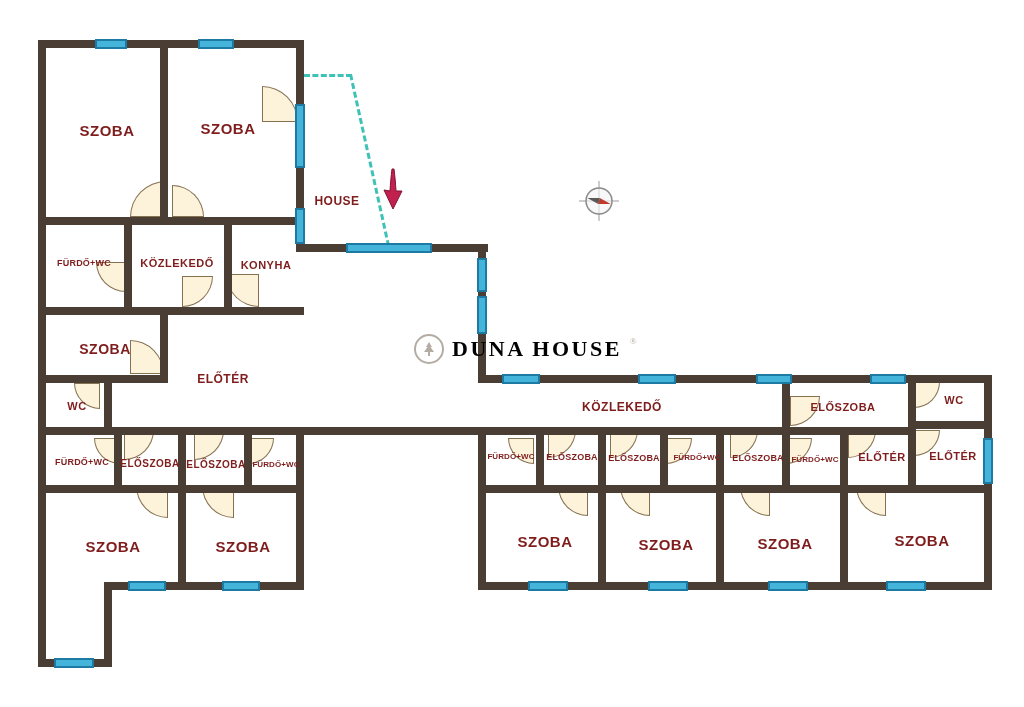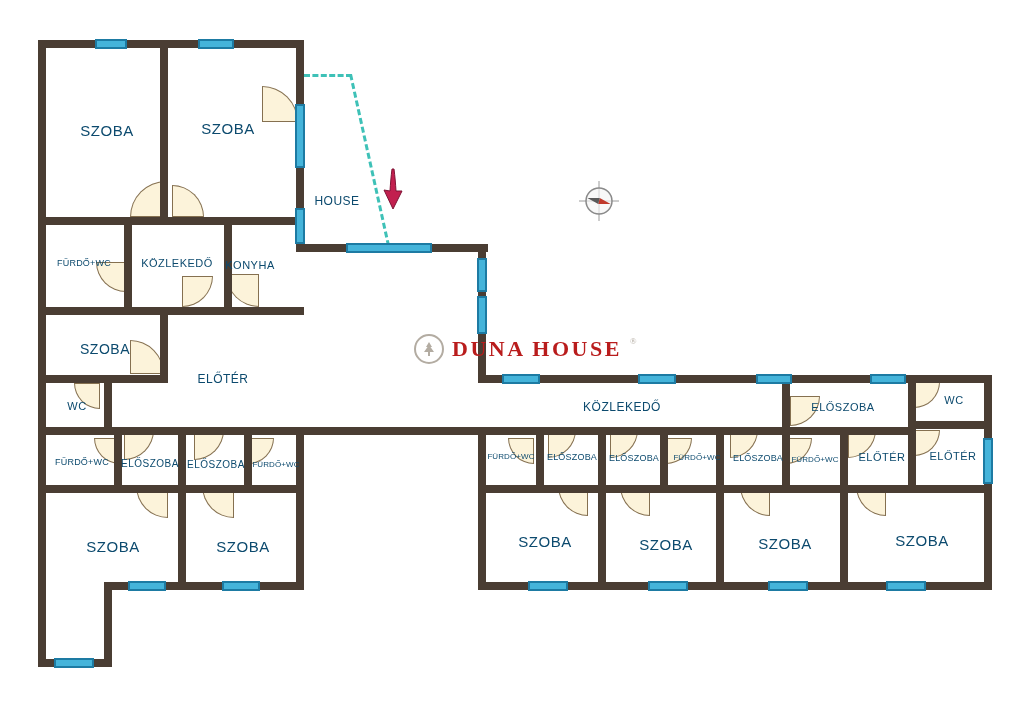--- a/index.html
+++ b/index.html
@@ -5,36 +5,36 @@
   html,body { margin:0; padding:0; background:#ffffff; }
   .plan { position:relative; width:1024px; height:707px; background:#ffffff; overflow:hidden;
           font-family:"Liberation Sans", sans-serif; }
   .wall { position:absolute; background:#4a3d33; z-index:10; }
   .win  { position:absolute; background:#45b4da; border:2px solid #1d7ba3; box-sizing:border-box; z-index:14; }
   .door { position:absolute; background:#fcf3da; border:1px solid #857050; box-sizing:border-box; z-index:6; }
   .door.tl{ border-radius:100% 0 0 0; }
   .door.tr{ border-radius:0 100% 0 0; }
   .door.bl{ border-radius:0 0 0 100%; }
   .door.br{ border-radius:0 0 100% 0; }
-  .lbl { position:absolute; transform:translate(-50%,-50%); color:#0c4a6e; font-weight:normal;
+  .lbl { position:absolute; transform:translate(-50%,-50%); color:#7f1d1d; font-weight:bold;
          white-space:nowrap; z-index:30; letter-spacing:0.5px; }
   .s27{ font-size:27px; letter-spacing:1px; }
   .s15{ font-size:15px; }
   .s14{ font-size:14px; }
   .s12{ font-size:12px; }
   .s11{ font-size:11px; }
   .s10{ font-size:10px; }
   .s9 { font-size:9px;  letter-spacing:0.2px; }
   .s8 { font-size:8px;  letter-spacing:0.1px; }
   .terr { position:absolute; border-top:3px dashed #3ec1b7; z-index:5; }
   .watermark { position:absolute; left:414px; top:334px; display:flex; align-items:center; gap:8px; z-index:24; }
   .wm-logo { width:26px; height:26px; border:2px solid #b3aca2; border-radius:50%;
              display:flex; align-items:center; justify-content:center; background:rgba(255,255,255,0.4); }
   .wm-text { font-family:"Liberation Serif", serif; font-size:22px; letter-spacing:2.5px;
-             font-weight:bold; color:#b91c1c; }
+             font-weight:bold; color:#000000; }
   .wm-reg { font-family:"Liberation Serif", serif; font-size:9px; color:#b3aca2; align-self:flex-start; margin-top:2px; }
   .compass { position:absolute; left:577px; top:179px; z-index:20; }
   .arrow { position:absolute; left:381px; top:168px; z-index:22; }
 </style>
 </head>
 <body>
 
 <div class="plan">
 
   <div class="wall" style="left:38px;top:40px;width:266px;height:8px"></div>
@@ -155,21 +155,21 @@
       </svg>
     </span>
     <span class="wm-text">DUNA HOUSE</span>
     <span class="wm-reg">®</span>
   </div>
 
   <div class="lbl s15" style="left:107px;top:130px">SZOBA</div>
   <div class="lbl s15" style="left:228px;top:128px">SZOBA</div>
   <div class="lbl s9" style="left:84px;top:263px">FÜRDŐ+WC</div>
   <div class="lbl s11" style="left:177px;top:263px">KÖZLEKEDŐ</div>
-  <div class="lbl s11" style="left:250px;top:265px">KONYHA</div>
+  <div class="lbl s11" style="left:266px;top:265px">KONYHA</div>
   <div class="lbl s12" style="left:337px;top:201px">HOUSE</div>
   <div class="lbl s14" style="left:105px;top:349px">SZOBA</div>
   <div class="lbl s12" style="left:223px;top:379px">ELŐTÉR</div>
   <div class="lbl s11" style="left:77px;top:406px">WC</div>
   <div class="lbl s9" style="left:82px;top:462px">FÜRDŐ+WC</div>
   <div class="lbl s10" style="left:150px;top:463px">ELŐSZOBA</div>
   <div class="lbl s10" style="left:216px;top:464px">ELŐSZOBA</div>
   <div class="lbl s8" style="left:276px;top:464px">FÜRDŐ+WC</div>
   <div class="lbl s15" style="left:113px;top:546px">SZOBA</div>
   <div class="lbl s15" style="left:243px;top:546px">SZOBA</div>

